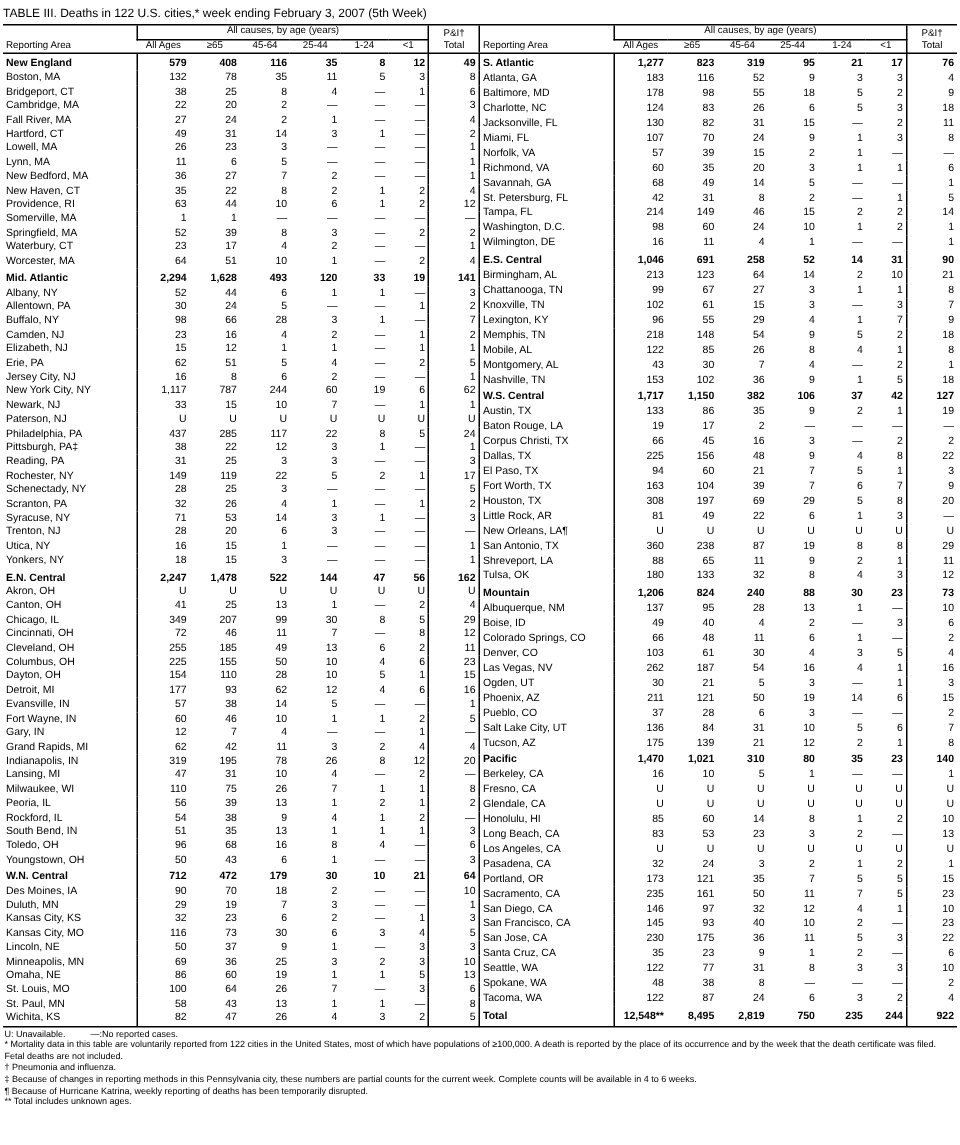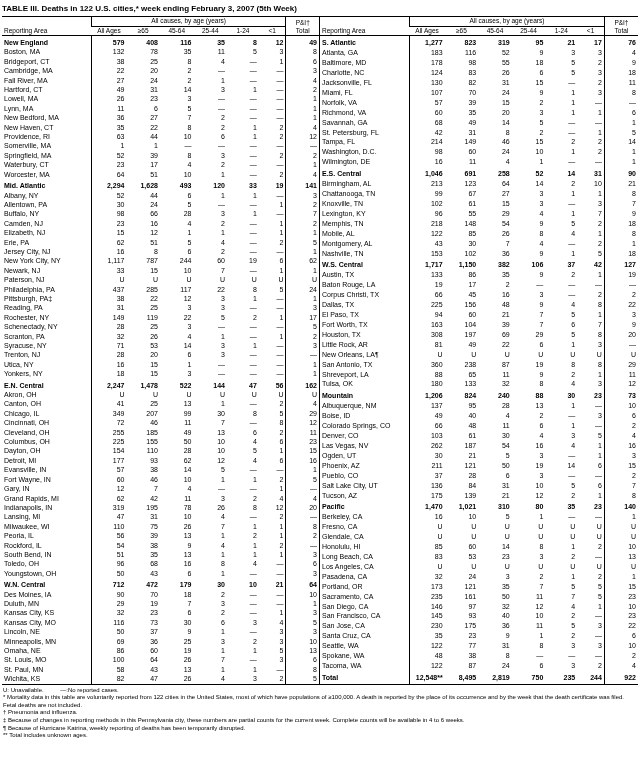--- a/index.html
+++ b/index.html
@@ -1,18 +1,18 @@
 <!DOCTYPE html>
 <html><head>
 <meta charset="utf-8">
 <style>
   html,body{margin:0;padding:0;background:#fff;}
   body{width:640px;font-family:"Liberation Sans", sans-serif;color:#000;}
   .page{width:640px;box-sizing:border-box;padding:2px 2px 0 2px;}
-  .title{font-weight:bold;font-size:8px;line-height:11px;padding:1px 0 2px 0;}
+  .title{font-weight:normal;font-size:8px;line-height:11px;padding:1px 0 2px 0;}
   .tables{display:flex;border-top:1px solid #000;border-bottom:1px solid #000;}
   table{border-collapse:collapse;width:50%;table-layout:fixed;}
   table.left{border-right:1px solid #000;}
   th,td{font-size:7px;line-height:9.4px;padding:0 2px;font-weight:normal;overflow:hidden;white-space:nowrap;}
   thead th{font-size:6.5px;line-height:7.5px;vertical-align:bottom;border-bottom:1px solid #000;padding-bottom:1px;}
   th.area{text-align:left;}
   th.group{text-align:center;border-bottom:1px solid #000;border-left:1px solid #000;border-right:1px solid #000;font-weight:normal;}
   th.agecol{text-align:center;white-space:normal;}
   th.pni{text-align:center;white-space:normal;border-left:1px solid #000;}
   td.label{text-align:left;}

